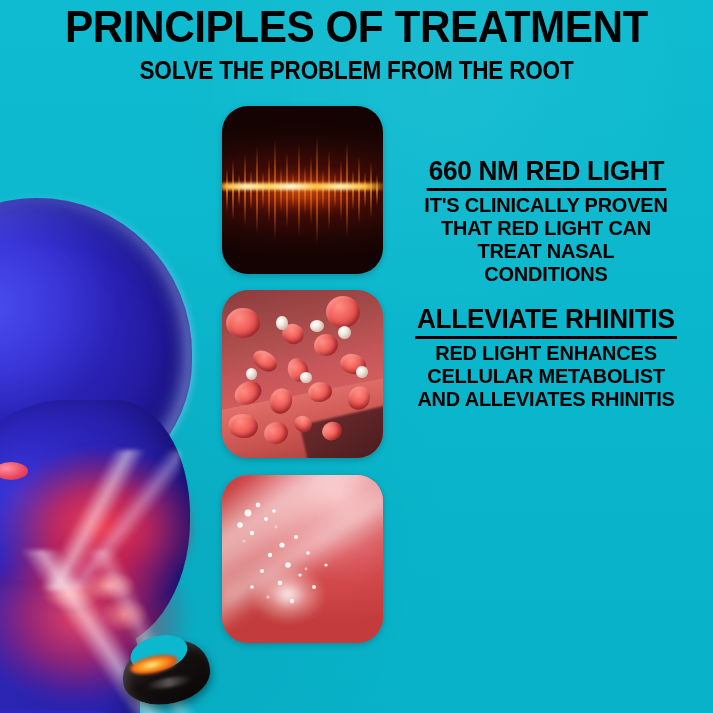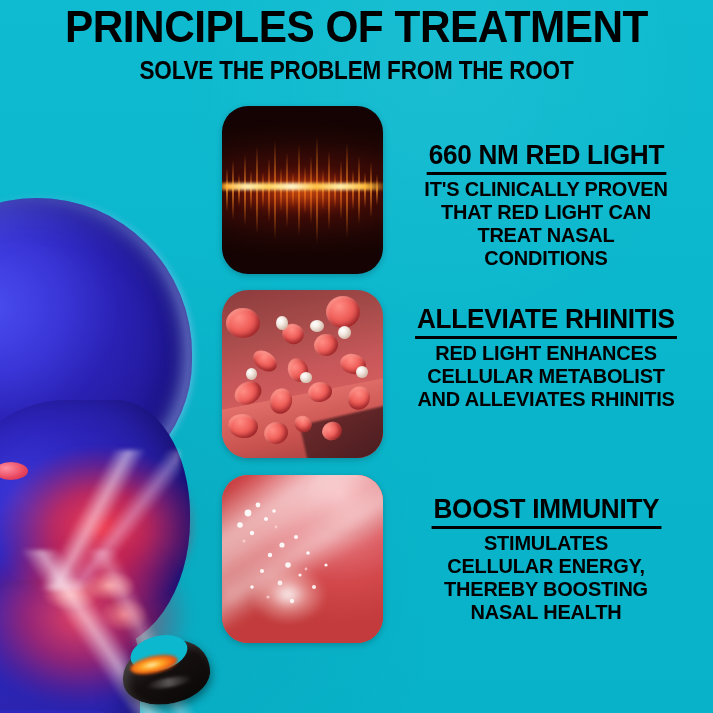--- a/index.html
+++ b/index.html
@@ -379,21 +379,21 @@
   }
 
   
   .block {
     position: absolute;
     left: 386px;
     width: 320px;
     text-align: center;
     color: #000;
   }
-  #block-1 { top: 140px; }
+  #block-1 { top: 156px; }
   #block-2 { top: 304px; }
   #block-3 { top: 494px; }
 
   .block-head {
     font-size: 27px;
     line-height: 31px;
     font-weight: bold;
     letter-spacing: -0.3px;
     white-space: nowrap;
     border-bottom: 3px solid #000;
@@ -581,23 +581,14 @@
 
   <div class="block" id="block-2">
     <div class="block-head">ALLEVIATE RHINITIS</div>
     <div class="block-body">
       <div>RED LIGHT ENHANCES</div>
       <div>CELLULAR METABOLIST</div>
       <div>AND ALLEVIATES RHINITIS</div>
     </div>
   </div>
 
-  <div class="block" id="block-3">
-    <div class="block-head">BOOST IMMUNITY</div>
-    <div class="block-body">
-      <div>STIMULATES</div>
-      <div>CELLULAR ENERGY,</div>
-      <div>THEREBY BOOSTING</div>
-      <div>NASAL HEALTH</div>
-    </div>
-  </div>
 
 </div>
 
 </body></html>

